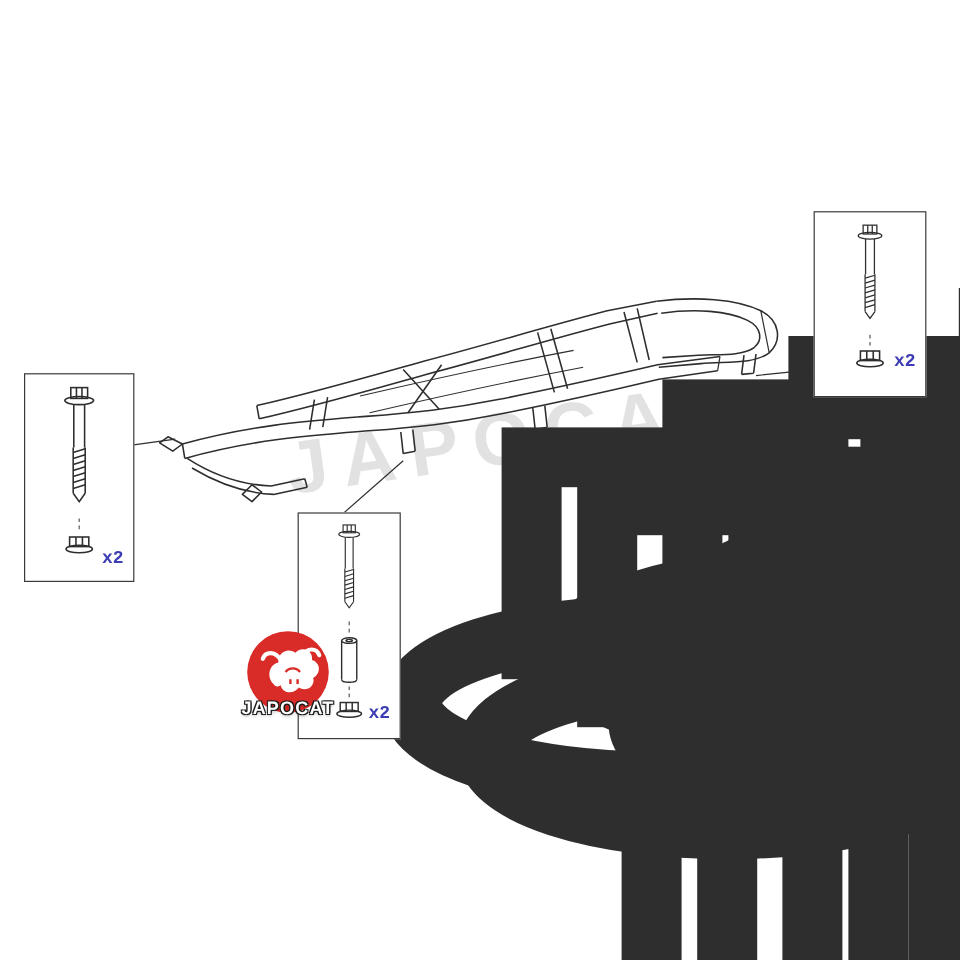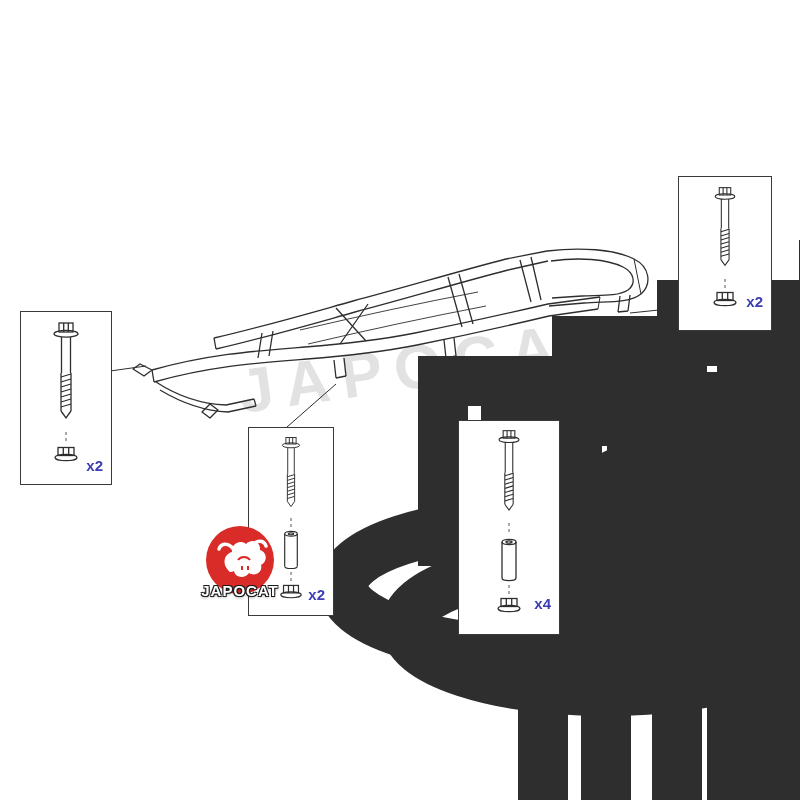--- a/index.html
+++ b/index.html
@@ -10,21 +10,21 @@
   .watermark{
     position:absolute;left:165px;top:330px;width:520px;z-index:0;
     font-size:62px;font-weight:bold;letter-spacing:12px;color:#d9d9d9;
     transform:rotate(-8deg);text-align:center;user-select:none;opacity:.75;
   }
   .frame-layer{position:absolute;left:0;top:0;z-index:1;}
   .callout{
     position:absolute;border:1.3px solid #3a3a3a;background:#ffffff;z-index:2;
   }
   .callout .qty{
-    position:absolute;right:8px;color:#3c3cb4;font-weight:bold;font-size:15px;
+    position:absolute;right:8px;color:#3c3cb4;font-weight:bold;font-size:15px;font-family:Liberation Mono, monospace;
   }
   #callout-1{left:20px;top:311px;width:90px;height:172px;}
   #callout-1 .qty{bottom:10px;}
   #callout-2{left:678px;top:176px;width:92px;height:153px;}
   #callout-2 .qty{bottom:20px;}
   #callout-3{left:248px;top:427px;width:84px;height:187px;}
   #callout-3 .qty{bottom:12px;}
   #callout-4{left:458px;top:420px;width:100px;height:213px;}
   #callout-4 .qty{bottom:22px;}
   .logo{position:absolute;left:198px;top:520px;width:84px;height:88px;z-index:3;}
@@ -165,30 +165,20 @@
     <svg class="parts" width="84" height="168" viewBox="0 0 84 168">
       <use href="#sym-bolt" x="24" y="2" width="36" height="80"></use>
       <line x1="42" y1="84" x2="42" y2="94" stroke="#555" stroke-width="1" stroke-dasharray="3 3"></line>
       <use href="#sym-spacer" x="33" y="96" width="18" height="40"></use>
       <line x1="42" y1="138" x2="42" y2="148" stroke="#555" stroke-width="1" stroke-dasharray="3 3"></line>
       <use href="#sym-nut" x="28" y="150" width="28" height="15"></use>
     </svg>
     <span class="qty">x2</span>
   </div>
 
-  <div class="callout" id="callout-4">
-    <svg class="parts" width="100" height="190" viewBox="0 0 100 190">
-      <use href="#sym-bolt" x="28" y="2" width="44" height="92"></use>
-      <line x1="50" y1="96" x2="50" y2="108" stroke="#555" stroke-width="1" stroke-dasharray="3 3"></line>
-      <use href="#sym-spacer" x="40" y="110" width="20" height="46"></use>
-      <line x1="50" y1="158" x2="50" y2="168" stroke="#555" stroke-width="1" stroke-dasharray="3 3"></line>
-      <use href="#sym-nut" x="35" y="170" width="30" height="16"></use>
-    </svg>
-    <span class="qty">x4</span>
-  </div>
 
   <div class="logo">
     <svg width="84" height="84" viewBox="0 0 84 84">
       <circle cx="42" cy="40" r="34" fill="#d92b27"></circle>
       <path d="M30,50 C24,44 26,34 34,32 C33,24 42,19 48,24 C54,18 63,22 62,30 C69,32 70,41 63,45 C65,52 57,57 51,53 C47,59 37,58 36,51 C33,53 31,52 30,50 Z" fill="#ffffff"></path>
       <path d="M36,30 C31,22 23,23 21,29" stroke="#ffffff" stroke-width="3.5" fill="none" stroke-linecap="round"></path>
       <path d="M54,27 C58,19 66,20 68,26" stroke="#ffffff" stroke-width="3.5" fill="none" stroke-linecap="round"></path>
       <path d="M40,40 C43,36 49,36 52,40 M44,46 L44,50 M50,46 L50,50" stroke="#d92b27" stroke-width="2" fill="none"></path>
     </svg>
     <div class="logo-text">JAPOCAT</div>

